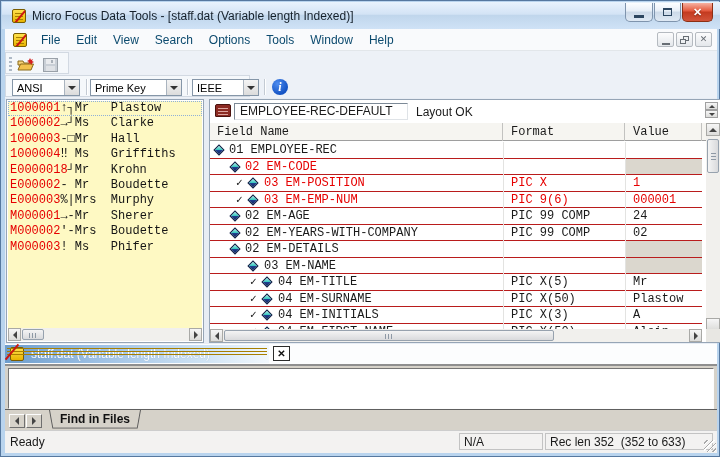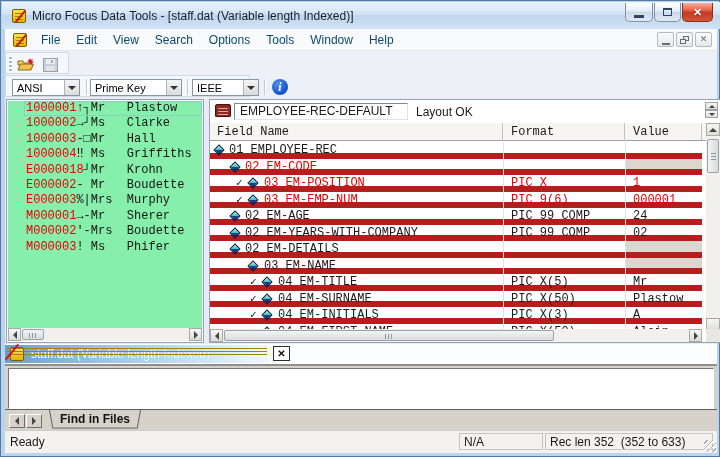--- a/index.html
+++ b/index.html
@@ -60,21 +60,21 @@
     background:radial-gradient(circle at 35% 30%,#4f8df0,#1353c4 70%); color:#fff;
     font-family:"Liberation Serif", serif; font-weight:bold; font-style:italic; font-size:12px;
     display:flex; align-items:center; justify-content:center; }
 
   
   .workspace { position:absolute; left:4px; top:97px; width:712px; height:246px; background:#e8edf4; }
   .mono { font-family:"Liberation Mono", monospace; }
 
   
   .left-panel { position:absolute; left:1px; top:1px; width:198px; height:244px; background:#fff; border:1px solid #96a5b6; }
-  .rec-rows { position:absolute; left:1px; top:1px; right:1px; height:228px; overflow:hidden; background:#86efac;padding-left:16px; }
+  .rec-rows { position:absolute; left:1px; top:1px; right:1px; height:228px; overflow:hidden; background:#fef9c3; }
   .rec-row { height:15.4px; line-height:15.4px; font-size:12px; white-space:pre; padding-left:2px; }
   .rec-row.focused { outline:1px dotted #8fb0d8; outline-offset:-1px; }
   .rec-key { color:#e60000; }
   .rec-rest { color:#141414; }
 
   
   .hscroll { position:absolute; height:13px; background:#f1f0ed; display:flex; align-items:center; }
   .sb-btn { width:13px; height:13px; background:linear-gradient(180deg,#f6f6f6,#dcdcda); border:1px solid #a9a9a6; display:flex; align-items:center; justify-content:center; flex:none; }
   .tri-left { border-top:4px solid transparent; border-bottom:4px solid transparent; border-right:4px solid #444; }
   .tri-right { border-top:4px solid transparent; border-bottom:4px solid transparent; border-left:4px solid #444; }
@@ -108,21 +108,21 @@
   .spin-btn .tri-dn { width:0;height:0; border-left:3px solid transparent; border-right:3px solid transparent; border-top:3px solid #444; }
 
   
   .col-head { position:absolute; left:0; top:23px; width:506px; height:18px; background:#f6f5f1; border-bottom:1px solid #9e9e9e; font-size:12px; }
   .col-head .hc { position:absolute; top:0; height:18px; line-height:18px; border-right:1px solid #c2c2c0; padding-left:8px; }
   .hc1 { left:0; width:293px; padding-left:7px !important; }
   .hc2 { left:293px; width:122px; }
   .hc3 { left:415px; width:77px; }
   .field-rows { position:absolute; left:0; top:42px; width:492px; height:189px; overflow:hidden; background:#fff; }
   .colline { position:absolute; top:42px; height:189px; width:1px; background:#e3e3e1; }
-  .frow { position:relative; height:16.5px; line-height:16.5px; font-size:12px; border-bottom:6px solid #b91c1c; }
+  .frow { position:relative; height:16.5px; line-height:16.5px; font-size:12px; border-bottom:1px solid #b91c1c; }
   .frow .fname { position:absolute; white-space:pre; }
   .frow .fformat { position:absolute; left:301px; white-space:pre; }
   .frow .fvalue { position:absolute; left:423px; white-space:pre; }
   .frow.red .fname, .frow.red .fformat, .frow.red .fvalue { color:#e60000; }
   .fgraycell { position:absolute; left:415px; width:77px; top:0; bottom:0; background:#dbd7ce; }
   .diamond { position:absolute; top:4px; width:8px; height:8px; transform:rotate(45deg);
     background:linear-gradient(135deg,#b2f4ef 0%,#3cc8c0 45%,#1e3f8f 55%,#10265e 100%); border:1px solid #0b1b42; }
   .checkmark { position:absolute; top:0; font-size:11px; font-weight:bold; color:#111; }
   .lv1 .diamond { left:5px; }  .lv1 .fname { left:19px; }
   .lv2 .diamond { left:21px; } .lv2 .fname { left:35px; }

